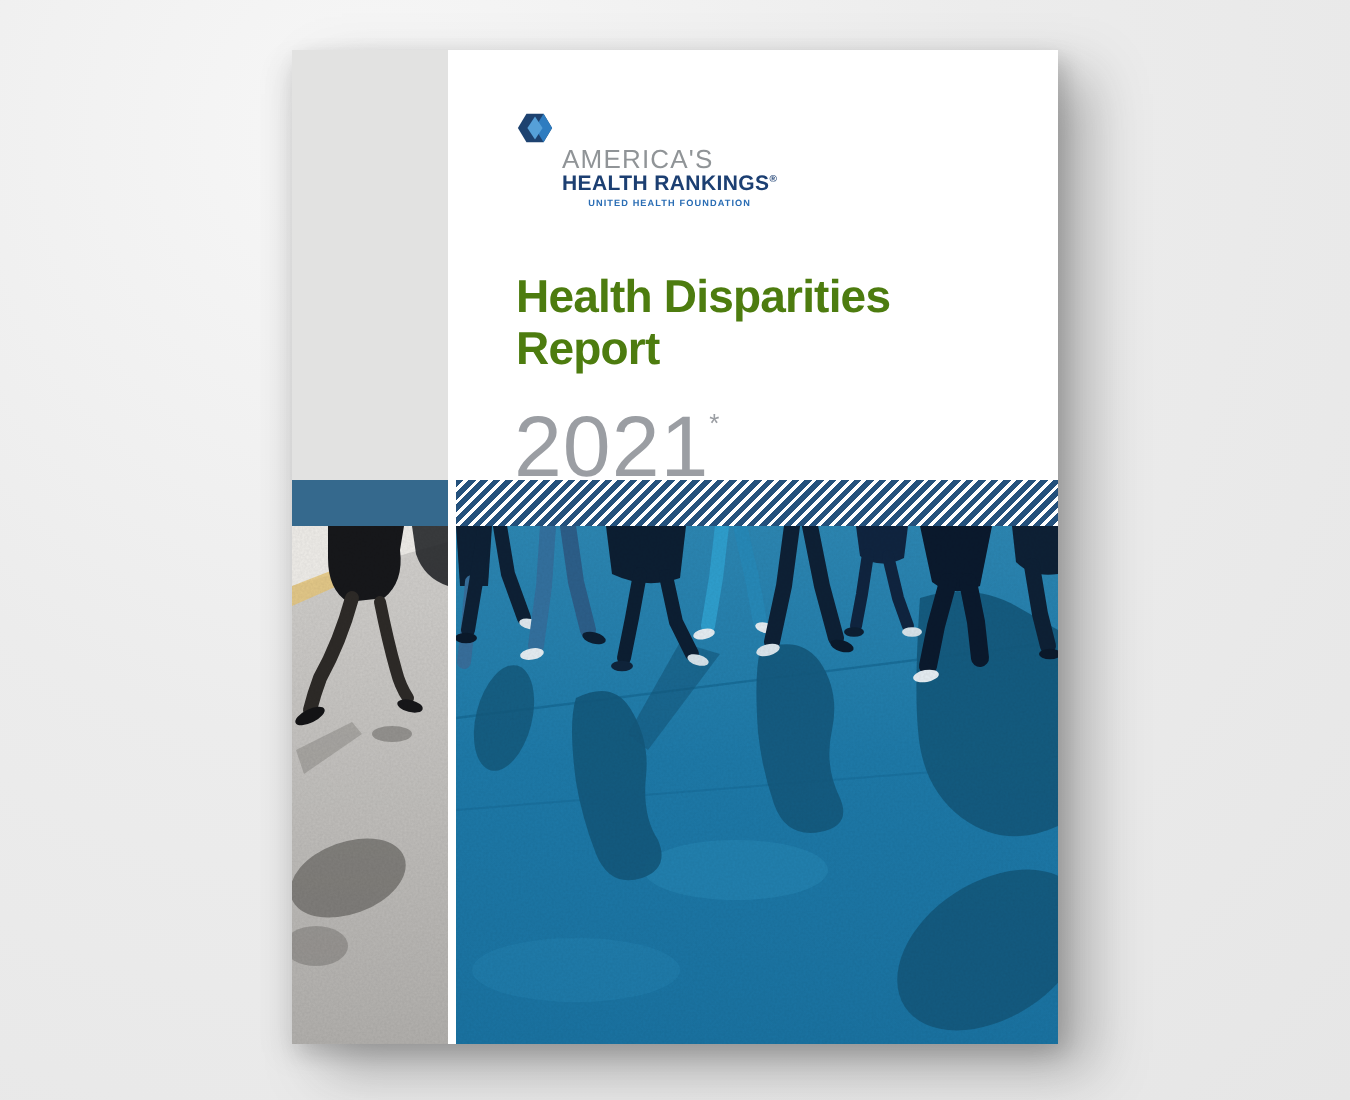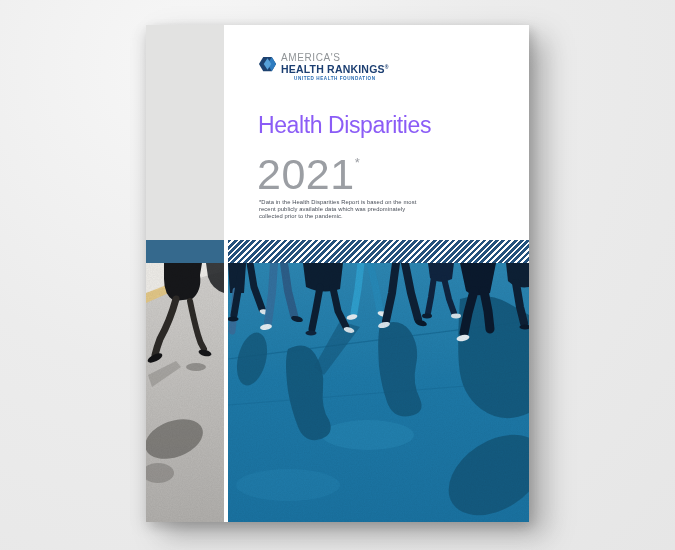--- a/index.html
+++ b/index.html
@@ -27,27 +27,27 @@
   .band-stripes{
     left:82px;top:215px;width:301px;height:23px;
     background:repeating-linear-gradient(135deg,#24517c 0 2.7px,#ffffff 2.7px 4.4px);
   }
   .photo-main{left:82px;top:238px;width:301px;height:259px;display:block;}
 
   
   .logo-row{display:flex;align-items:flex-start;margin:28px 0 0 30px;}
   .logo-hex{width:19px;height:18px;margin-top:2px;flex:0 0 auto;}
   .logo-text{margin-left:4px;line-height:1;}
-  .brand-top{font-size:10px;letter-spacing:.6px;color:#909497;font-weight:400;}
+  .brand-top{font-size:13px;letter-spacing:.6px;color:#909497;font-weight:400;margin-top:20px;}
   .brand-main{font-size:10.5px;font-weight:700;color:#1c3f72;letter-spacing:.2px;margin-top:1px;}
   .brand-main sup{font-size:5px;vertical-align:4px;}
   .brand-sub{font-size:4.6px;font-weight:700;color:#2a6db4;letter-spacing:.55px;margin-top:2px;text-align:center;}
 
   
-  .title{margin:31px 0 0 30px;color:#8b5cf6;font-weight:400;font-size:23px;line-height:26px;letter-spacing:-.4px;}
+  .title{margin:31px 0 0 30px;color:#4d7c0f;font-weight:700;font-size:23px;line-height:26px;letter-spacing:-.4px;}
   .year{margin:5px 0 0 29px;color:#9b9ea3;font-weight:400;font-size:43px;line-height:40px;letter-spacing:.5px;}
   .year sup{font-size:13px;vertical-align:22px;letter-spacing:0;}
   .footnote{margin:5px 0 0 31px;width:160px;font-size:5.8px;line-height:7px;color:#474d57;letter-spacing:.1px;}
 </style>
 </head>
 <body>
 
 <div class="stage">
   <div class="cover">
 
@@ -94,20 +94,21 @@
           <polygon points="6,9 10,3 14,9 10,15" fill="#56a0d8"></polygon>
         </svg>
         <div class="logo-text">
           <div class="brand-top">AMERICA'S</div>
           <div class="brand-main"><span>HEALTH RANKINGS</span><sup>®</sup></div>
           <div class="brand-sub">UNITED HEALTH FOUNDATION</div>
         </div>
       </div>
       <div class="title">
         <div>Health Disparities</div>
+        <div>Report</div>
       </div>
       <div class="year"><span>2021</span><sup>*</sup></div>
       <div class="footnote">*Data in the Health Disparities Report is based on the most recent publicly available data which was predominately collected prior to the pandemic.</div>
     </div>
 
     <div class="band-stripes"></div>
 
     <svg class="photo-main" viewBox="0 0 301 259" preserveAspectRatio="none">
       <defs>
         <linearGradient id="bg" x1="0" y1="0" x2="0" y2="1">

